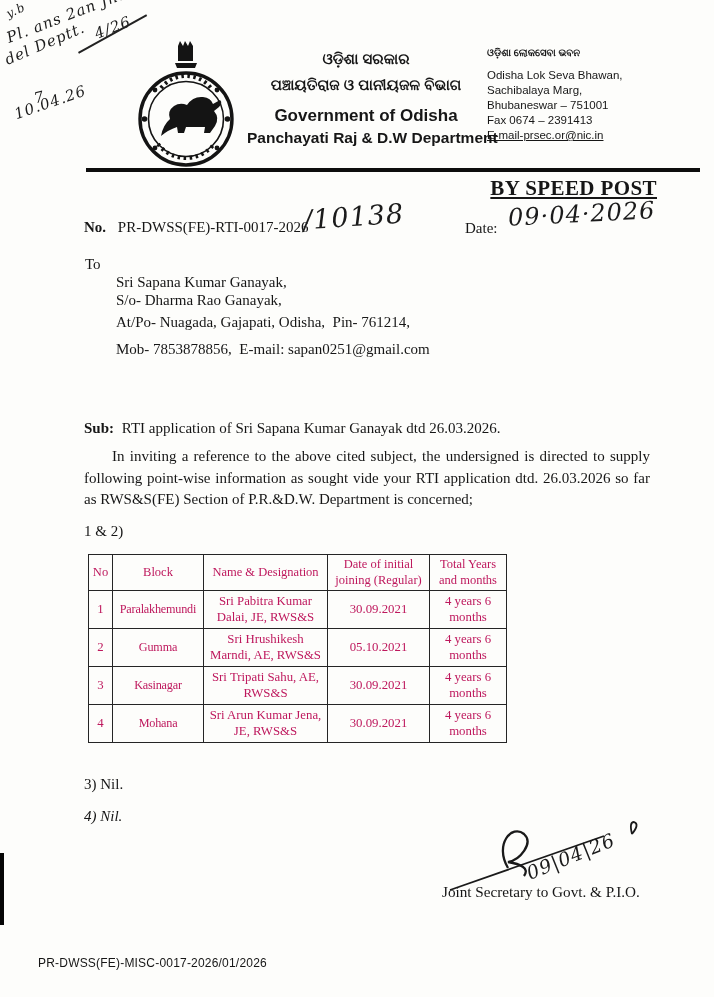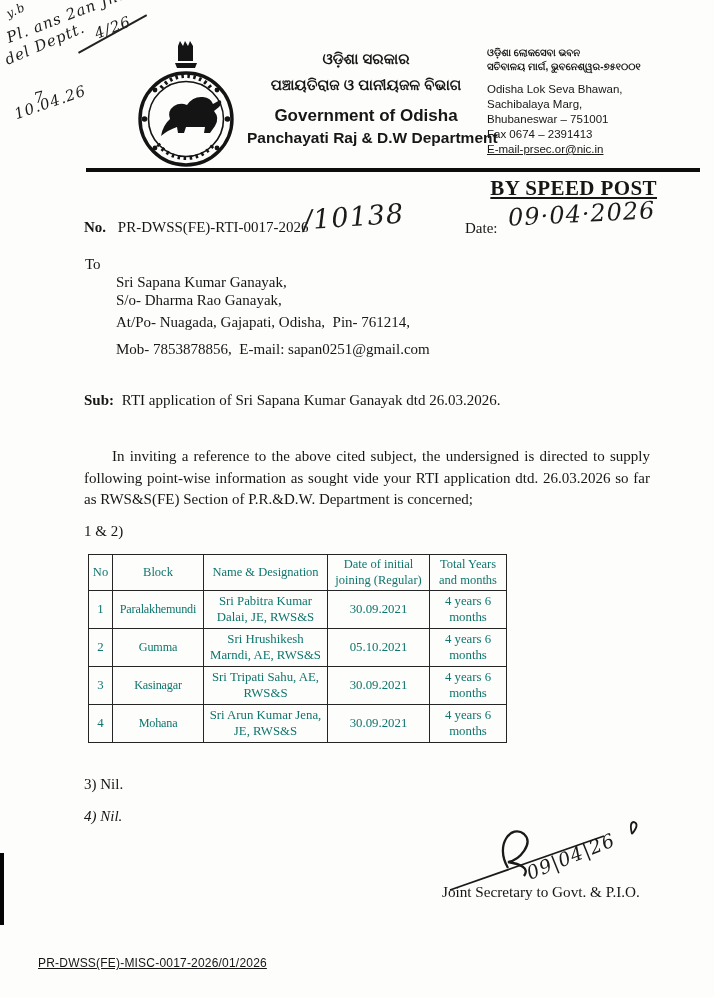--- a/index.html
+++ b/index.html
@@ -27,31 +27,31 @@
   .noline{left:84px;top:219px;font-size:15px;}
   .refhand{left:303px;top:201px;font-size:27px;transform:rotate(-4deg);}
   .datelabel{left:465px;top:220px;font-size:15px;}
   .datehand{left:508px;top:200px;font-size:24px;transform:rotate(-3deg);}
 
   .body-text{font-size:15px;}
   .para{left:84px;top:446px;width:566px;text-align:justify;text-indent:28px;line-height:21.5px;font-size:15px;}
 
   
   .info-table{position:absolute;left:88px;top:554px;border-collapse:collapse;table-layout:fixed;
-    font-family:"Liberation Serif",serif;font-size:12.8px;color:#0f766e;}
+    font-family:"Liberation Serif",serif;font-size:12.8px;color:#be185d;}
   .info-table td,.info-table th{border:1.6px solid #252525;text-align:center;vertical-align:middle;
     padding:1px 2px;line-height:1.22;font-weight:normal;overflow:hidden;}
   .info-table th{font-size:12.5px;}
   .info-table tr.hdr{height:36px;}
   .info-table tr.data{height:38px;}
   .cell-block{font-size:12.2px;letter-spacing:-0.2px;margin-top:11px;}
 
   
   .sig-title{left:442px;top:883px;font-size:15.2px;}
-  .footer-ref{left:38px;top:956px;font-family:"Liberation Sans",sans-serif;font-size:12px;letter-spacing:.2px;text-decoration:underline;}
+  .footer-ref{left:38px;top:956px;font-family:"Liberation Sans",sans-serif;font-size:12px;letter-spacing:.2px;}
   .edge-mark{left:0;top:853px;width:4px;height:72px;background:#050505;}
 
   .scribble{transform-origin:left top;}
   .strike{border-top:2px solid #222;transform-origin:left top;}
 </style>
 </head>
 <body>
 
 <div class="page">
 
@@ -95,21 +95,20 @@
 
   </div>
 
   <div class="abs hdr-center" style="top:106px;">
     <div class="hdr-en1" style="margin-top:0;">Government of Odisha</div>
     <div class="hdr-en2">Panchayati Raj &amp; D.W Department</div>
   </div>
 
   <div class="abs hdr-right">
     <div class="odia-small">ଓଡ଼ିଶା ଲୋକସେବା ଭବନ</div>
-    <div class="odia-small">ସଚିବାଳୟ ମାର୍ଗ, ଭୁବନେଶ୍ୱର-୭୫୧୦୦୧</div>
     <div style="margin-top:8px;">Odisha Lok Seva Bhawan,</div>
     <div>Sachibalaya Marg,</div>
     <div>Bhubaneswar – 751001</div>
     <div>Fax 0674 – 2391413</div>
     <div class="u">E-mail-prsec.or@nic.in</div>
   </div>
 
   <div class="abs rule"></div>
 
   <div class="abs speedpost">BY SPEED POST</div>
@@ -122,21 +121,21 @@
 
   <div class="abs datelabel">Date:</div>
   <div class="abs hand datehand">09·04·2026</div>
 
   <div class="abs body-text" style="left:85px;top:256px;">To</div>
   <div class="abs body-text" style="left:116px;top:274px;">Sri Sapana Kumar Ganayak,</div>
   <div class="abs body-text" style="left:116px;top:292px;">S/o- Dharma Rao Ganayak,</div>
   <div class="abs body-text" style="left:116px;top:314px;">At/Po- Nuagada, Gajapati, Odisha,&nbsp; Pin- 761214,</div>
   <div class="abs body-text" style="left:116px;top:341px;">Mob- 7853878856,&nbsp; E-mail: sapan0251@gmail.com</div>
 
-  <div class="abs body-text" style="left:84px;top:392px;text-align:center;">
+  <div class="abs body-text" style="left:84px;top:420px;text-align:center;">
     <span class="bold">Sub:</span>
     <span style="margin-left:4px;">RTI application of Sri Sapana Kumar Ganayak dtd 26.03.2026.</span>
   </div>
 
   <div class="abs para">In inviting a reference to the above cited subject, the undersigned is directed to supply following point-wise information as sought vide your RTI application dtd. 26.03.2026 so far as RWS&amp;S(FE) Section of P.R.&amp;D.W. Department is concerned;</div>
 
   <div class="abs body-text" style="left:84px;top:523px;">1 &amp; 2)</div>
 
   <table class="info-table">
     <colgroup>

